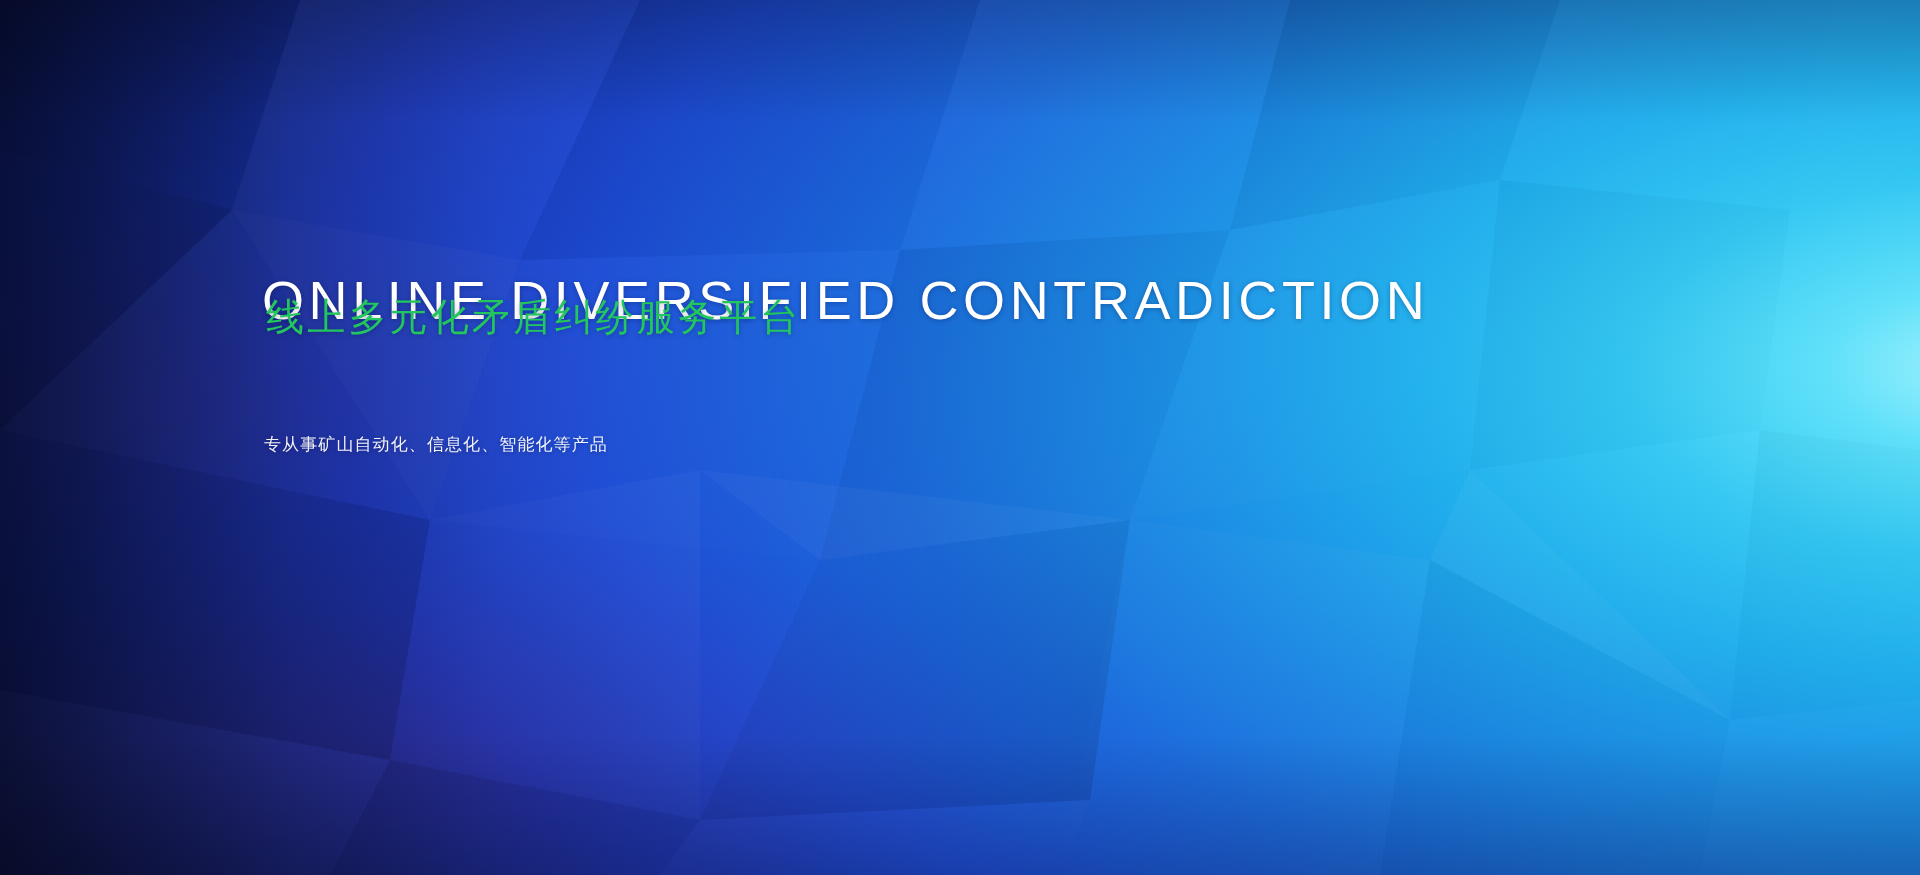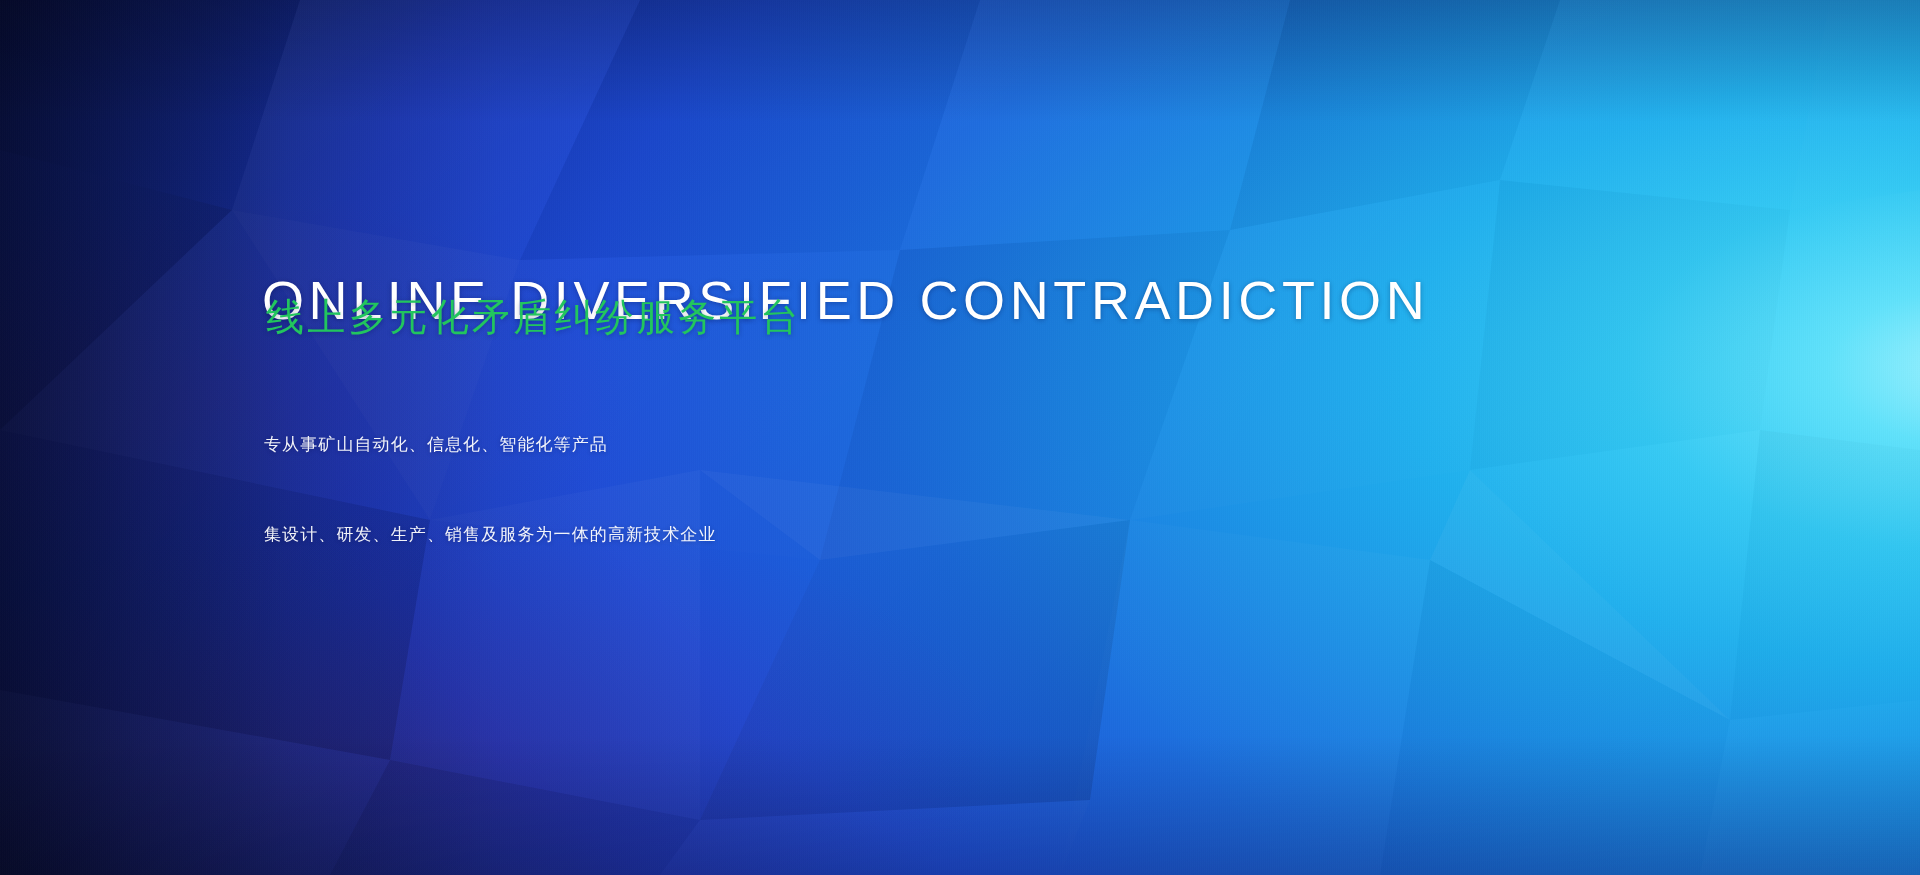--- a/index.html
+++ b/index.html
@@ -209,17 +209,16 @@
   <div id="copy">
 
     <h1 class="headline">
       <span class="hl-line">ONLINE DIVERSIFIED CONTRADICTION</span>
     </h1>
 
     <h2 class="subtitle">线上多元化矛盾纠纷服务平台</h2>
 
     <p class="lede">
       <span class="lede-line">专从事矿山自动化、信息化、智能化等产品</span>
-      <span class="lede-line">集设计、研发、生产、销售及服务为一体的高新技术企业</span>
     </p>
 
   </div>
 </div>
 
 </body></html>

